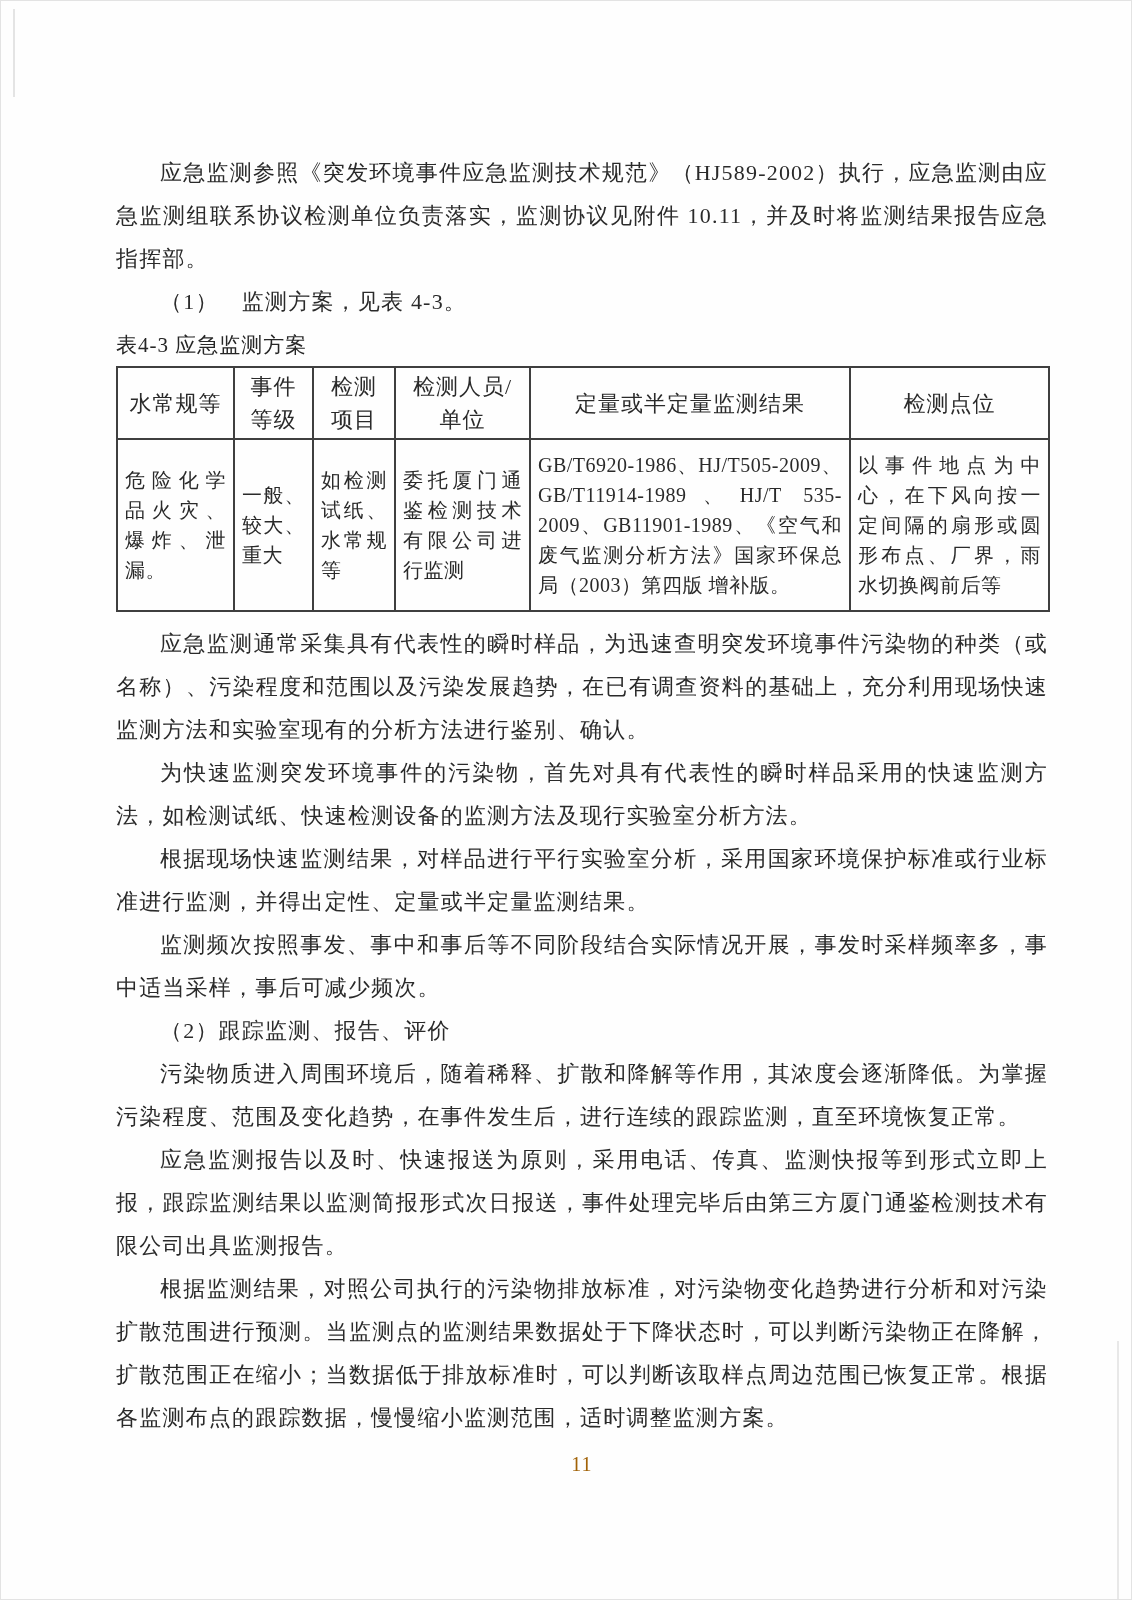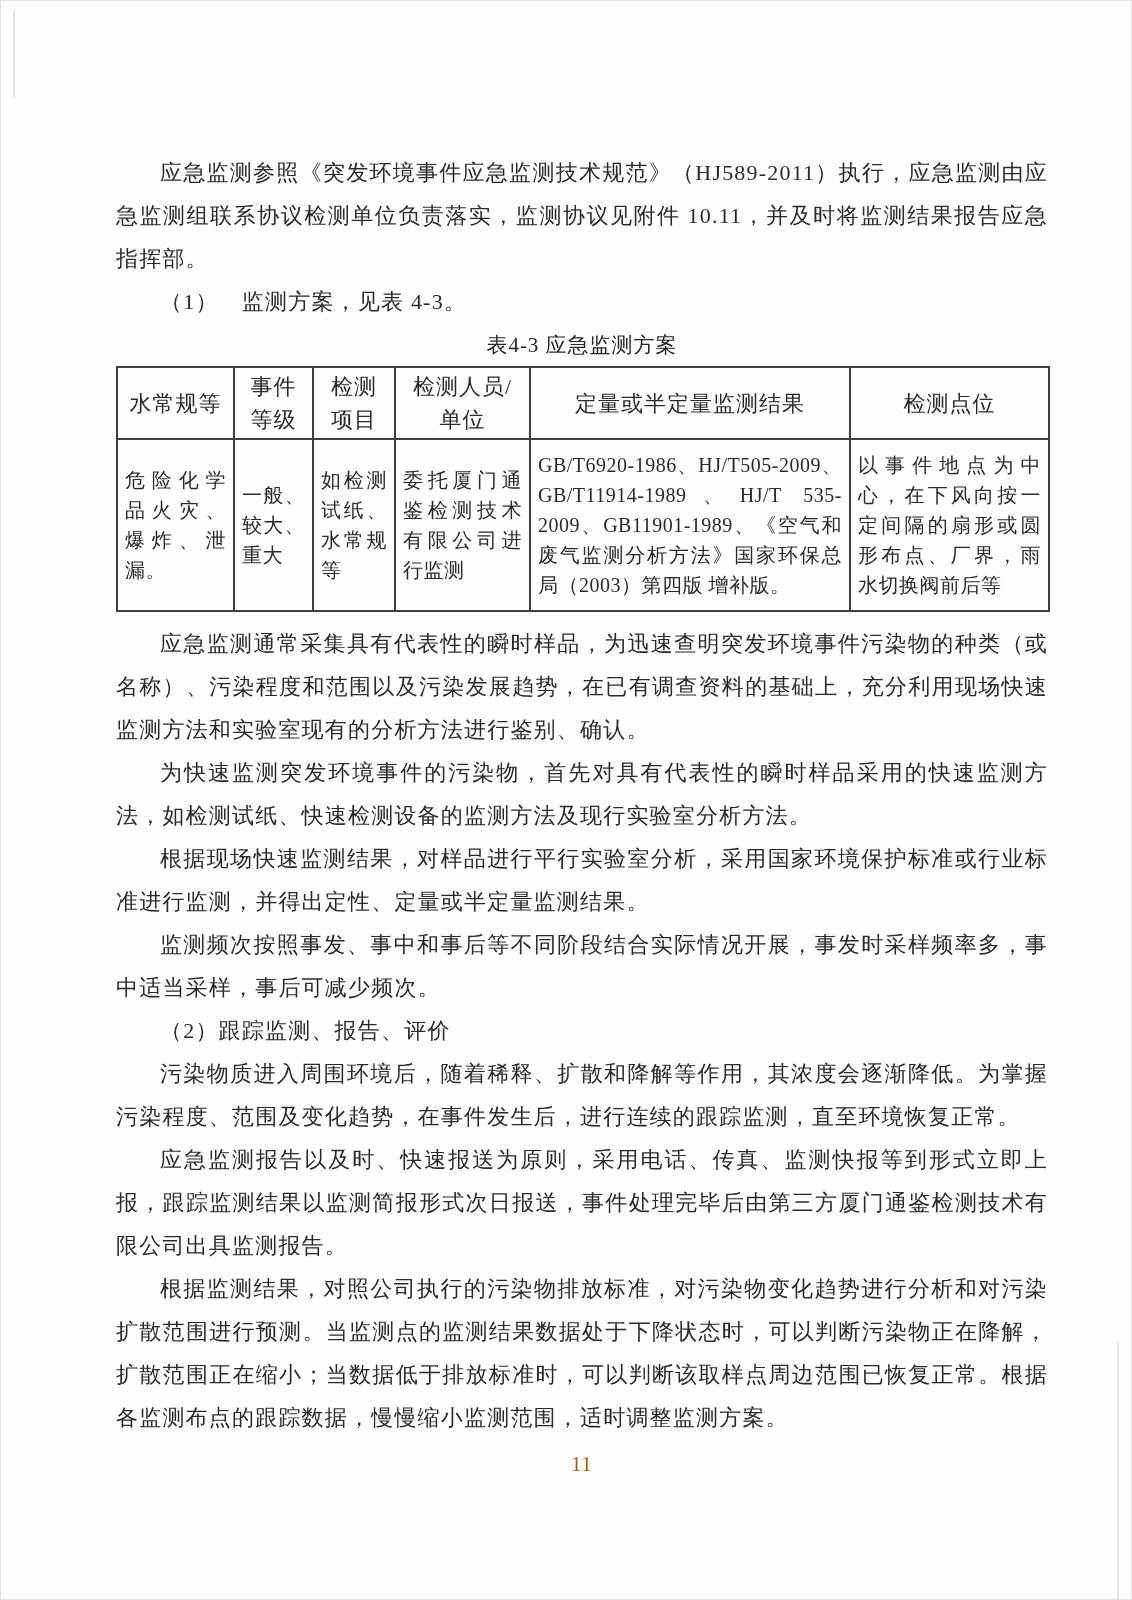--- a/index.html
+++ b/index.html
@@ -31,21 +31,21 @@
   .para {
     margin: 0;
     font-size: 22px;
     line-height: 43px;
     text-indent: 2em;
     text-align: justify;
     letter-spacing: 1.2px;
     color: #2a2a2a;
   }
   .table-caption {
-    text-align: center;
+    text-align: left;
     font-size: 21px;
     line-height: 30px;
     margin: 7px 0 6px 0;
     letter-spacing: 1px;
     color: #262626;
   }
   table.monitor-table {
     width: 100%;
     border-collapse: collapse;
     table-layout: fixed;
@@ -86,21 +86,21 @@
 </style>
 </head>
 <body>
 
 <div class="page">
   <div class="scan-edge scan-edge-left"></div>
   <div class="scan-edge scan-edge-right"></div>
 
   <div class="content">
 
-    <p class="para">应急监测参照《突发环境事件应急监测技术规范》（HJ589-2011）执行，应急监测由应急监测组联系协议检测单位负责落实，监测协议见附件 10.11，并及时将监测结果报告应急指挥部。</p>
+    <p class="para">应急监测参照《突发环境事件应急监测技术规范》（HJ589-2002）执行，应急监测由应急监测组联系协议检测单位负责落实，监测协议见附件 10.11，并及时将监测结果报告应急指挥部。</p>
     <p class="para">（1）　监测方案，见表 4-3。</p>
 
     <div class="table-caption">表4-3 应急监测方案</div>
 
     <table class="monitor-table">
       <colgroup>
         <col style="width:117px">
         <col style="width:79px">
         <col style="width:82px">
         <col style="width:135px">

